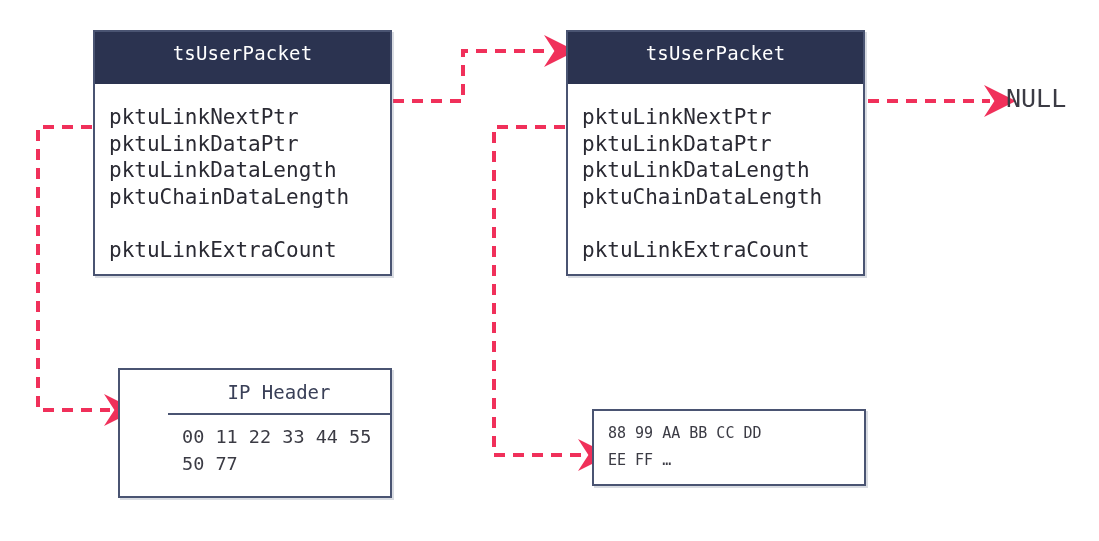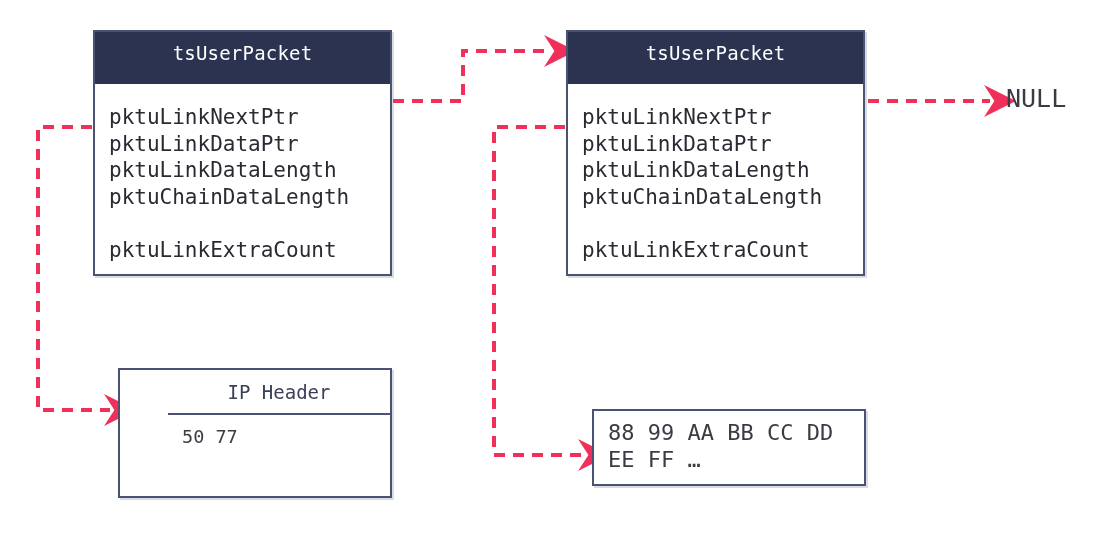--- a/index.html
+++ b/index.html
@@ -73,21 +73,21 @@
 
   
   .data-box {
     position: absolute;
     box-sizing: border-box;
     border: 2px solid #4a5472;
     background: #ffffff;
     box-shadow: 2px 2px 0 rgba(120,128,150,0.28);
     padding: 9px 0 0 14px;
     color: #3b3b44;
-    font-size: 22px;
+    font-size: 15px;
     line-height: 26.5px;
   }
   .data-box .line { white-space: nowrap; }
 
   
   .null-label {
     position: absolute;
     color: #3b3b44;
     font-size: 25px;
     white-space: nowrap;
@@ -144,20 +144,21 @@
       <div class="field">pktuLinkDataLength</div>
       <div class="field">pktuChainDataLength</div>
       <div class="spacer"></div>
       <div class="field">pktuLinkExtraCount</div>
     </div>
   </div>
 
   <div class="titled-box" style="left:118px; top:368px; width:274px; height:130px;padding-left:48px;">
     <div class="title">IP Header</div>
     <div class="content">
+      <div class="line">00 11 22 33 44 55</div>
       <div class="line">50 77</div>
     </div>
   </div>
 
   <div class="data-box" style="left:592px; top:409px; width:274px; height:77px;">
     <div class="line">88 99 AA BB CC DD</div>
     <div class="line">EE FF …</div>
   </div>
 
   <div class="null-label" style="left:1006px; top:84px;text-align:center;">NULL</div>

